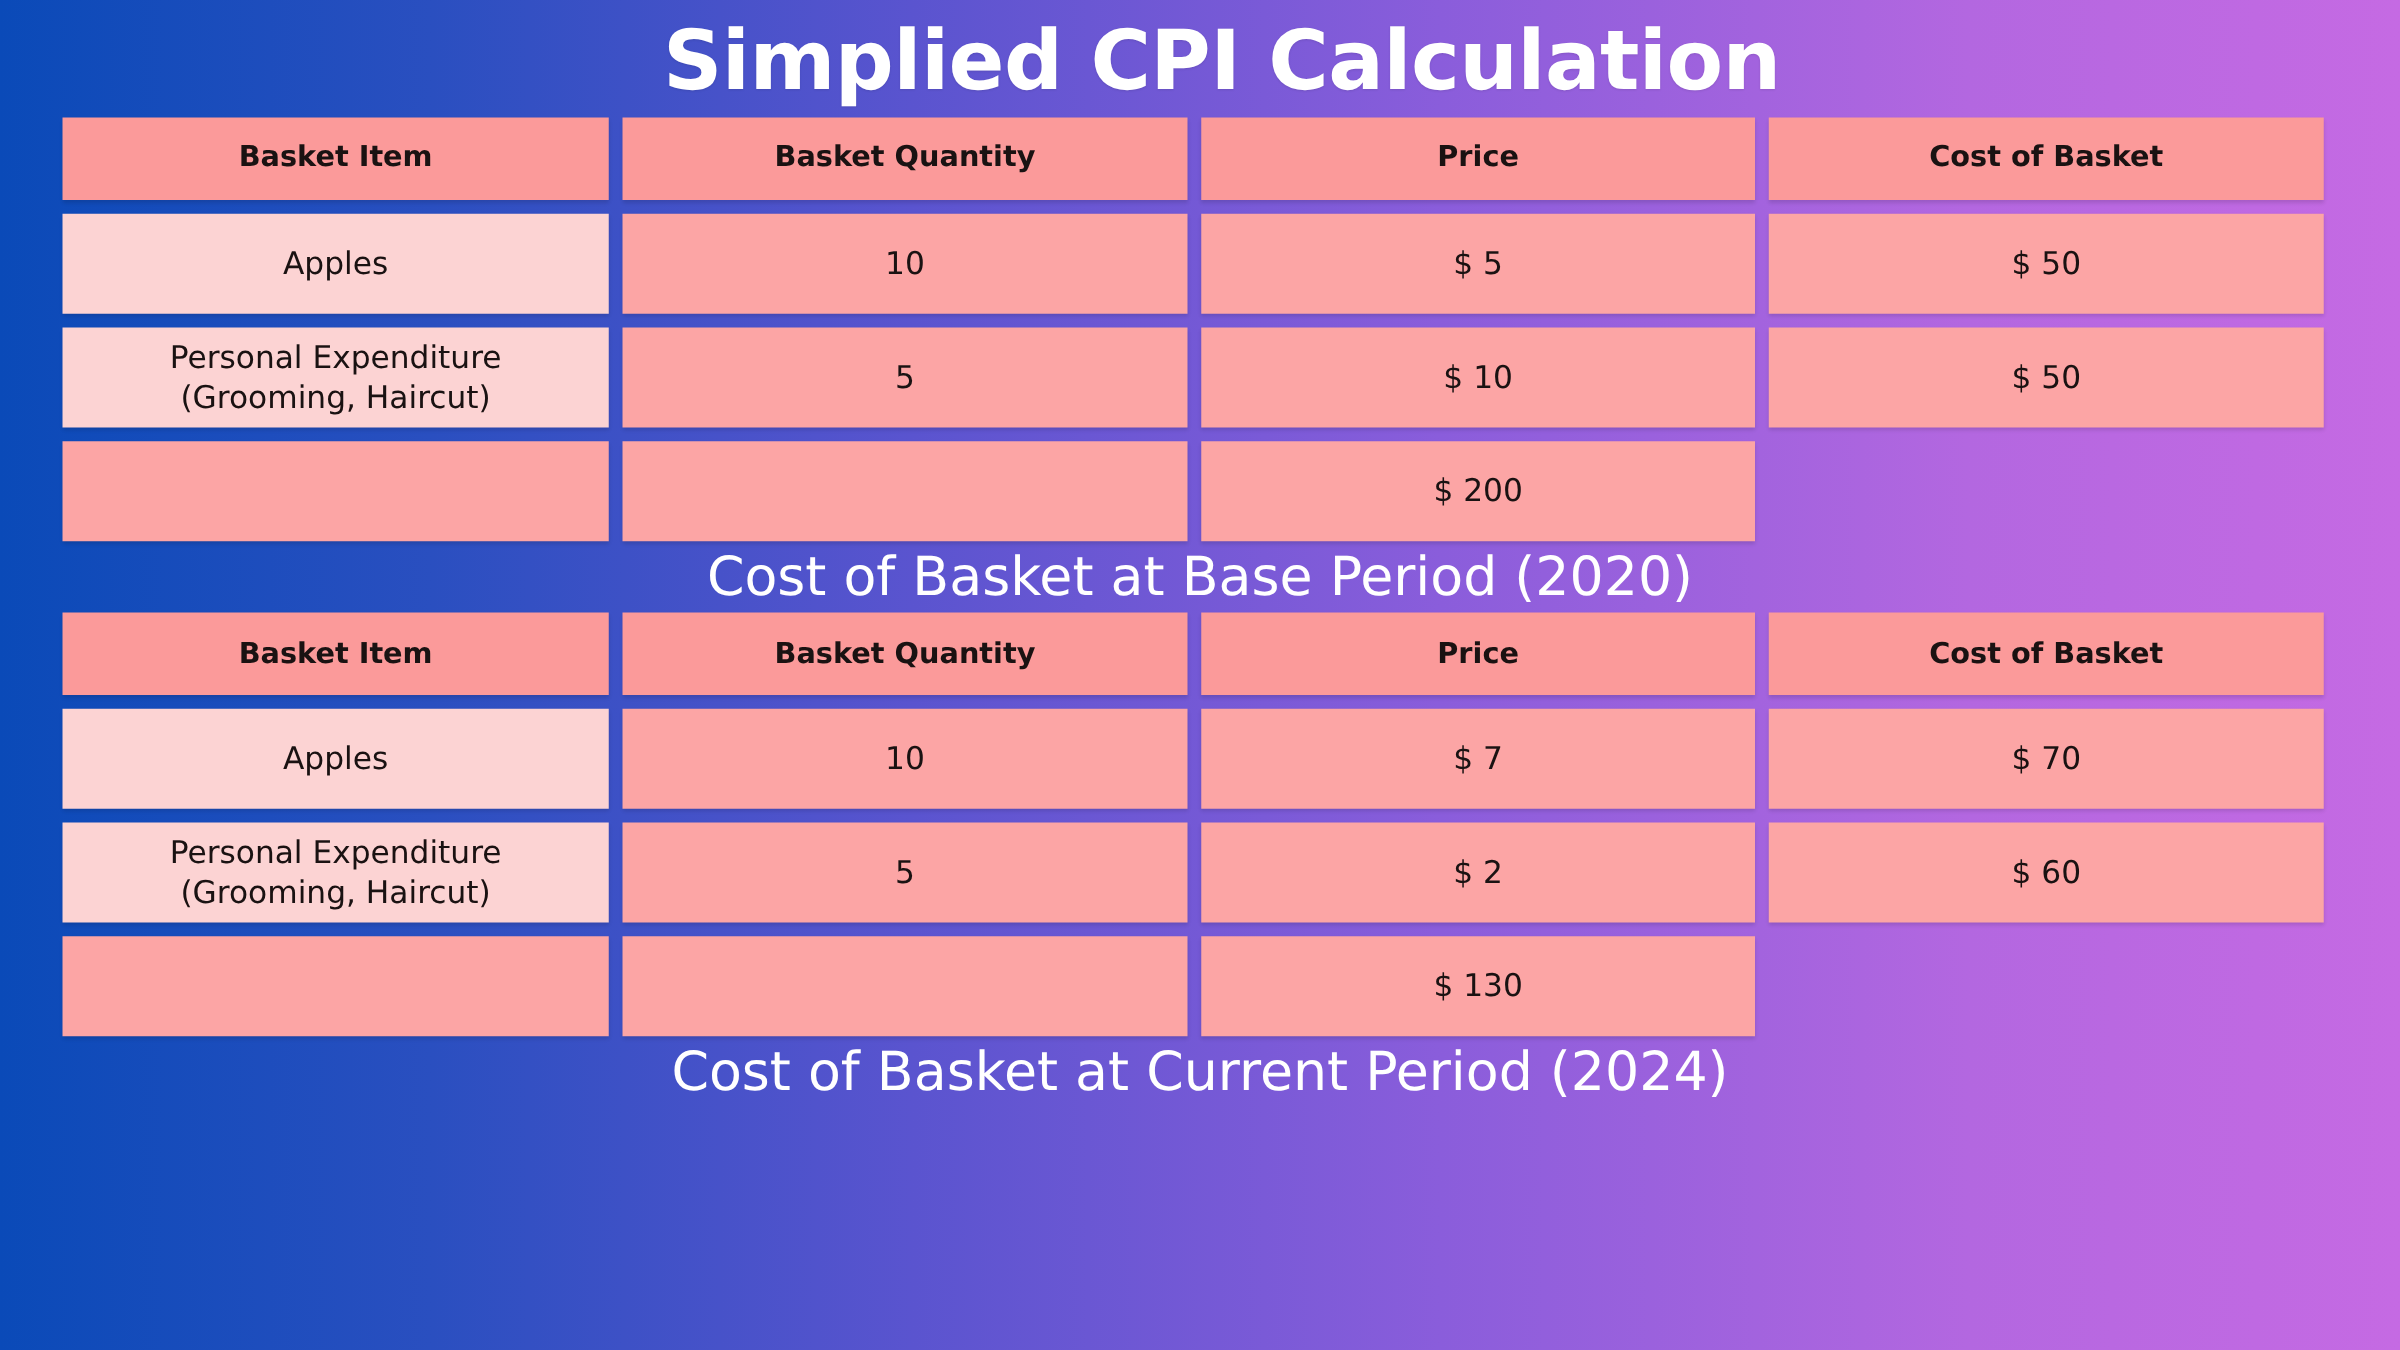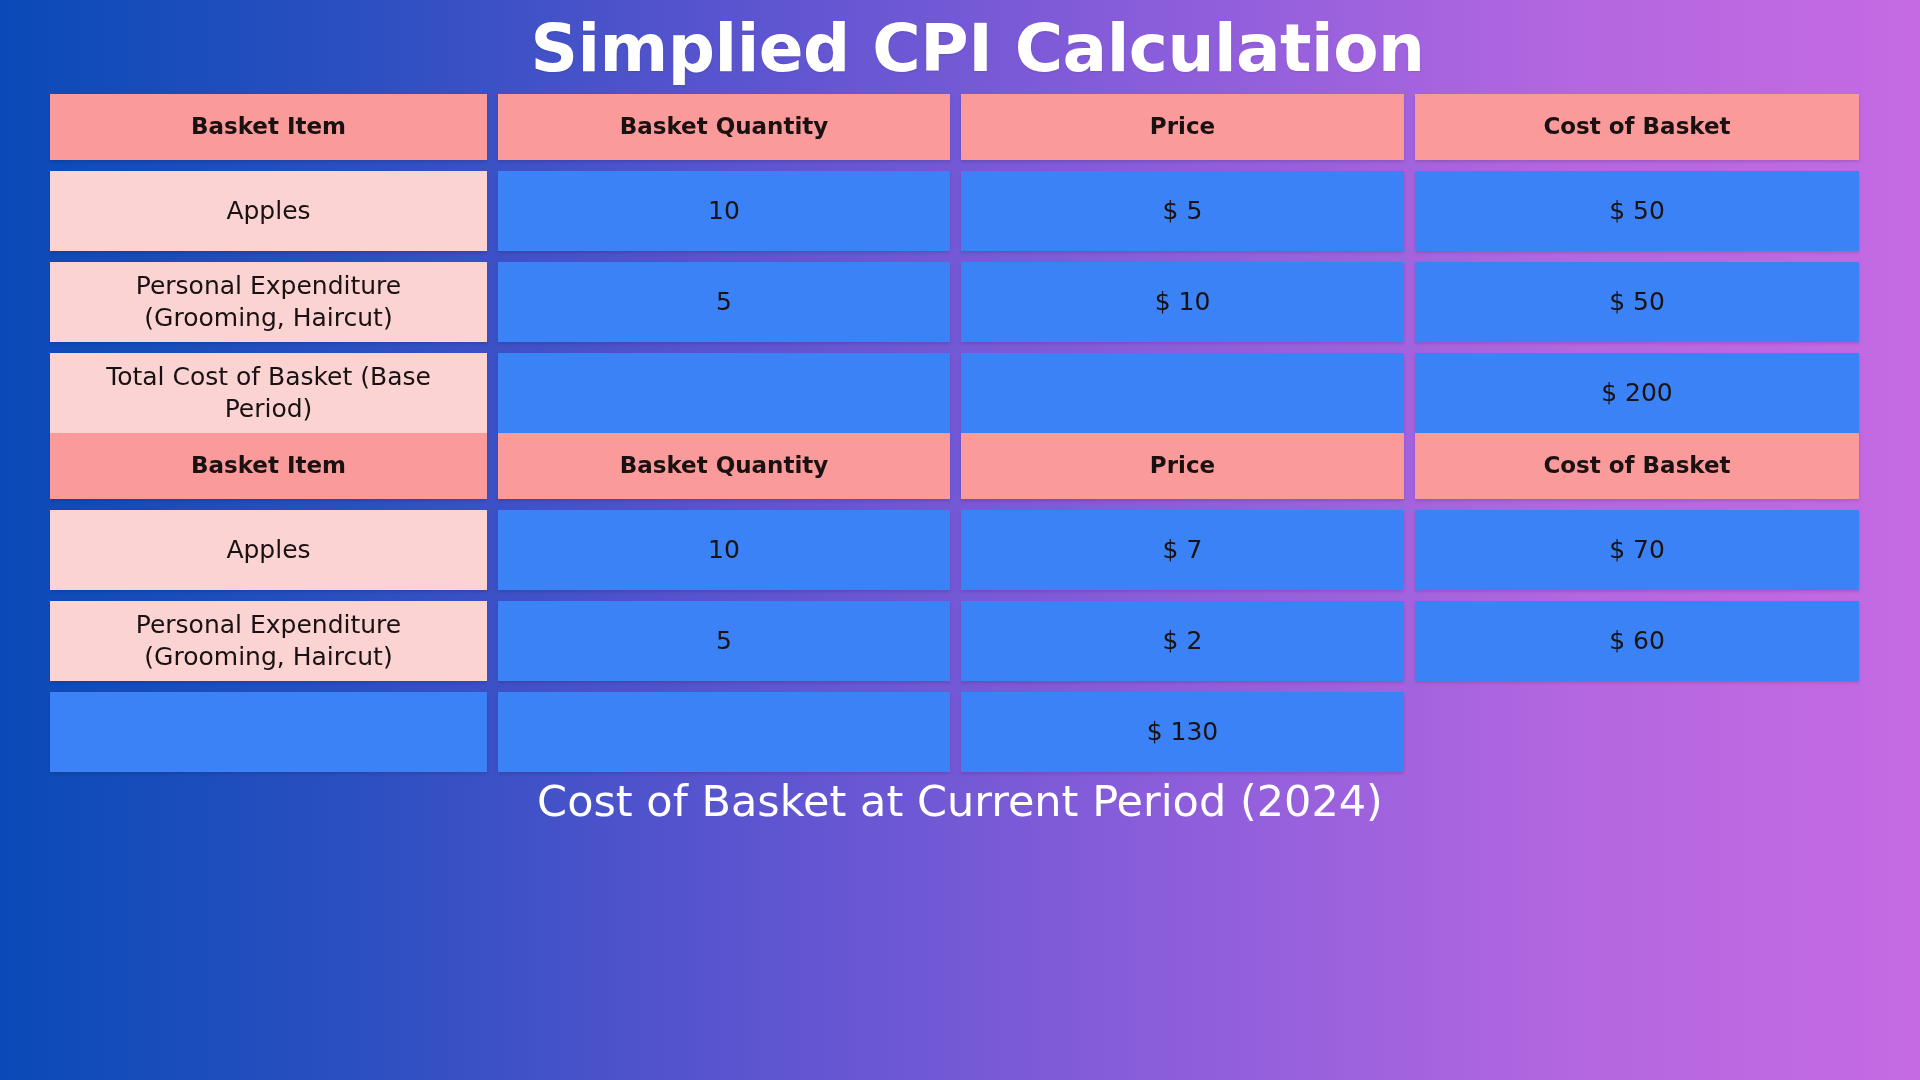--- a/index.html
+++ b/index.html
@@ -64,21 +64,21 @@
   }
 
   .cell.header {
     background:#fb9a9a;
     font-weight:bold;
     font-size:23px;
     height:66px;
   }
 
   .cell.body {
-    background:#3b82f6;
+    background:#fca5a5;
     height:80px;
   }
 
   
   .cell.body.label {
     background:#fcd3d3;
   }
 
   .cell.empty { }
 
@@ -112,28 +112,28 @@
       <div class="cell body label">Apples</div>
       <div class="cell body">10</div>
       <div class="cell body">$ 5</div>
       <div class="cell body">$ 50</div>
 
       <div class="cell body label">Personal Expenditure (Grooming, Haircut)</div>
       <div class="cell body">5</div>
       <div class="cell body">$ 10</div>
       <div class="cell body">$ 50</div>
 
-      <div class="cell body label">Total Cost of Basket (Base Period)</div>
       <div class="cell body empty"></div>
       <div class="cell body empty"></div>
       <div class="cell body">$ 200</div>
 
     </div>
   </div>
 
+  <div class="caption">Cost of Basket at Base Period (2020)</div>
 
   <div class="table-block">
     <div class="grid">
 
       <div class="cell header">Basket Item</div>
       <div class="cell header">Basket Quantity</div>
       <div class="cell header">Price</div>
       <div class="cell header">Cost of Basket</div>
 
       <div class="cell body label">Apples</div>

